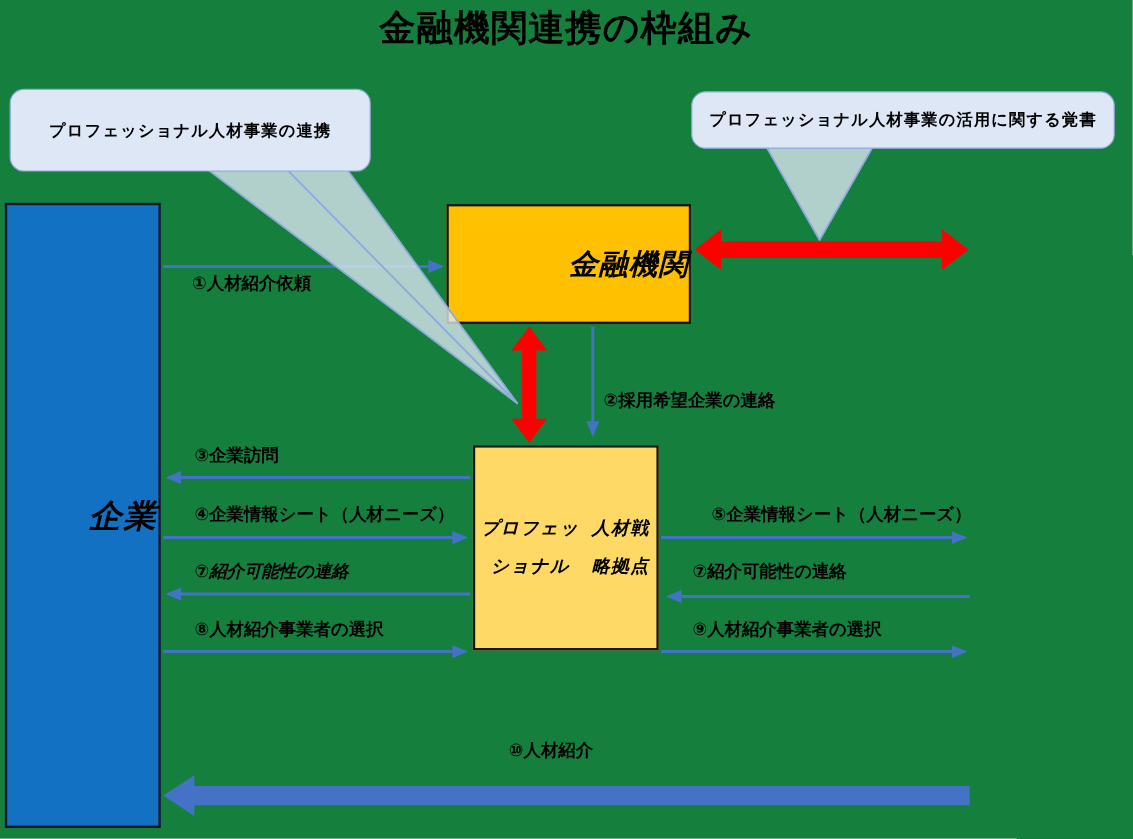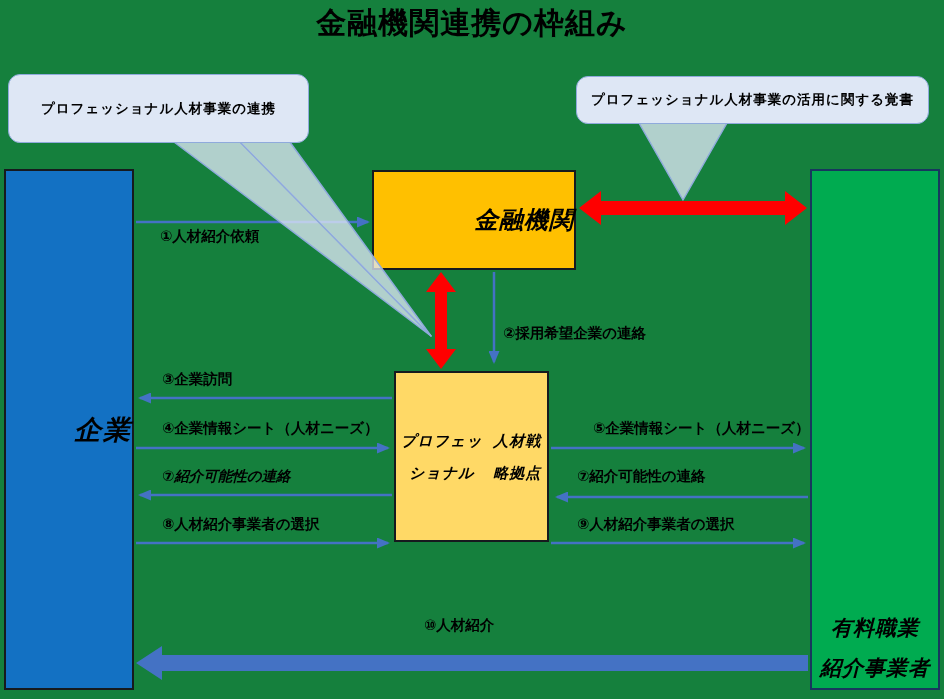--- a/index.html
+++ b/index.html
@@ -96,24 +96,20 @@
   </svg>
 
   <div id="company" class="box">
     <span>企業</span>
   </div>
 
   <div id="financial" class="box">
     <span>金融機関</span>
   </div>
 
-  <div id="agency" class="box">
-    <span>有料職業</span>
-    <span>紹介事業者</span>
-  </div>
 
   <div id="hub" class="box">
     <span>プロフェッショナル</span>
     <span>人材戦略拠点</span>
   </div>
 
   <div id="callout-left" class="callout">
     <span>プロフェッショナル人材事業の連携</span>
   </div>
   <div id="callout-right" class="callout">

